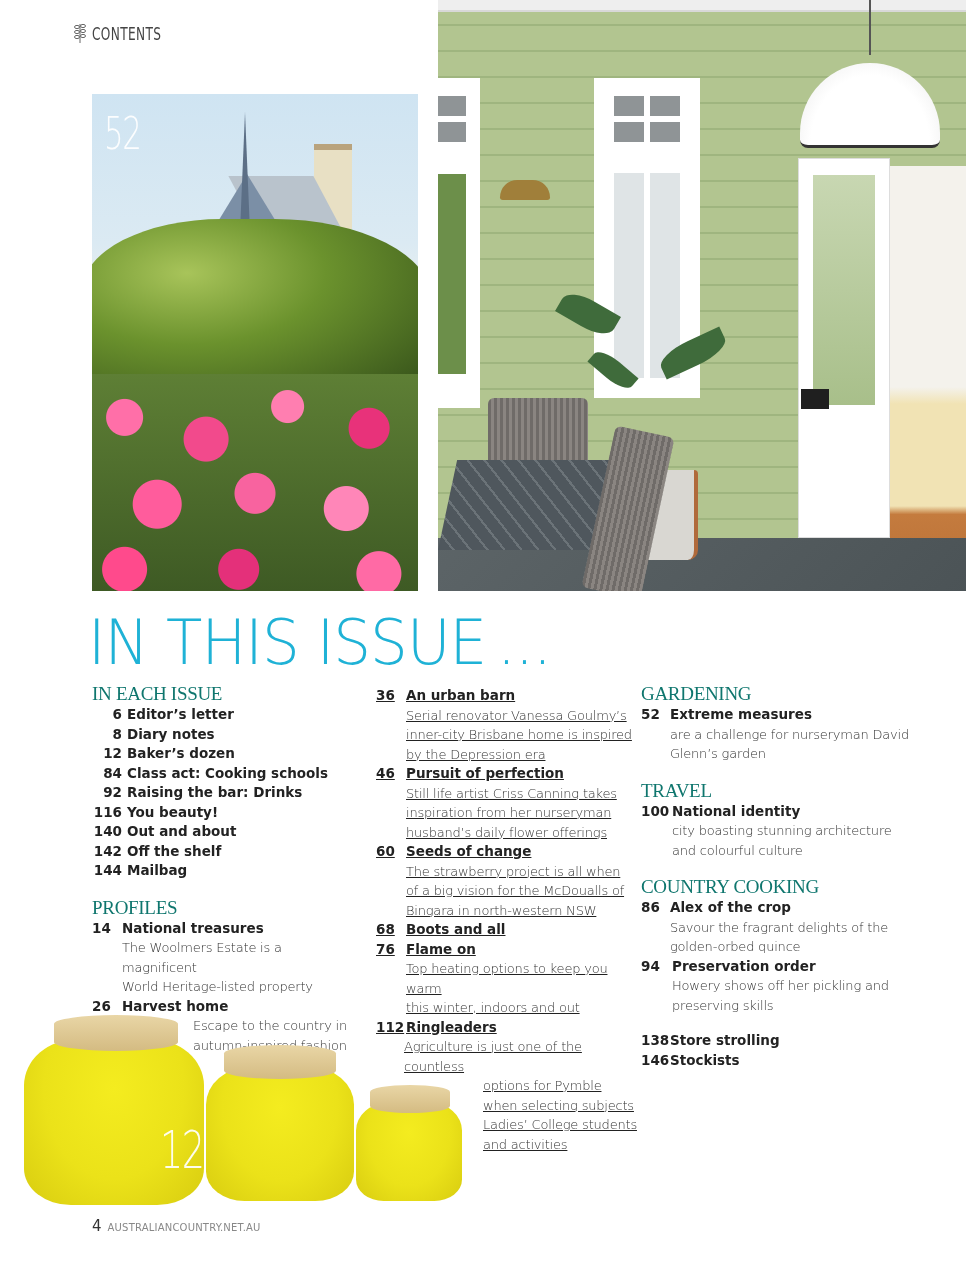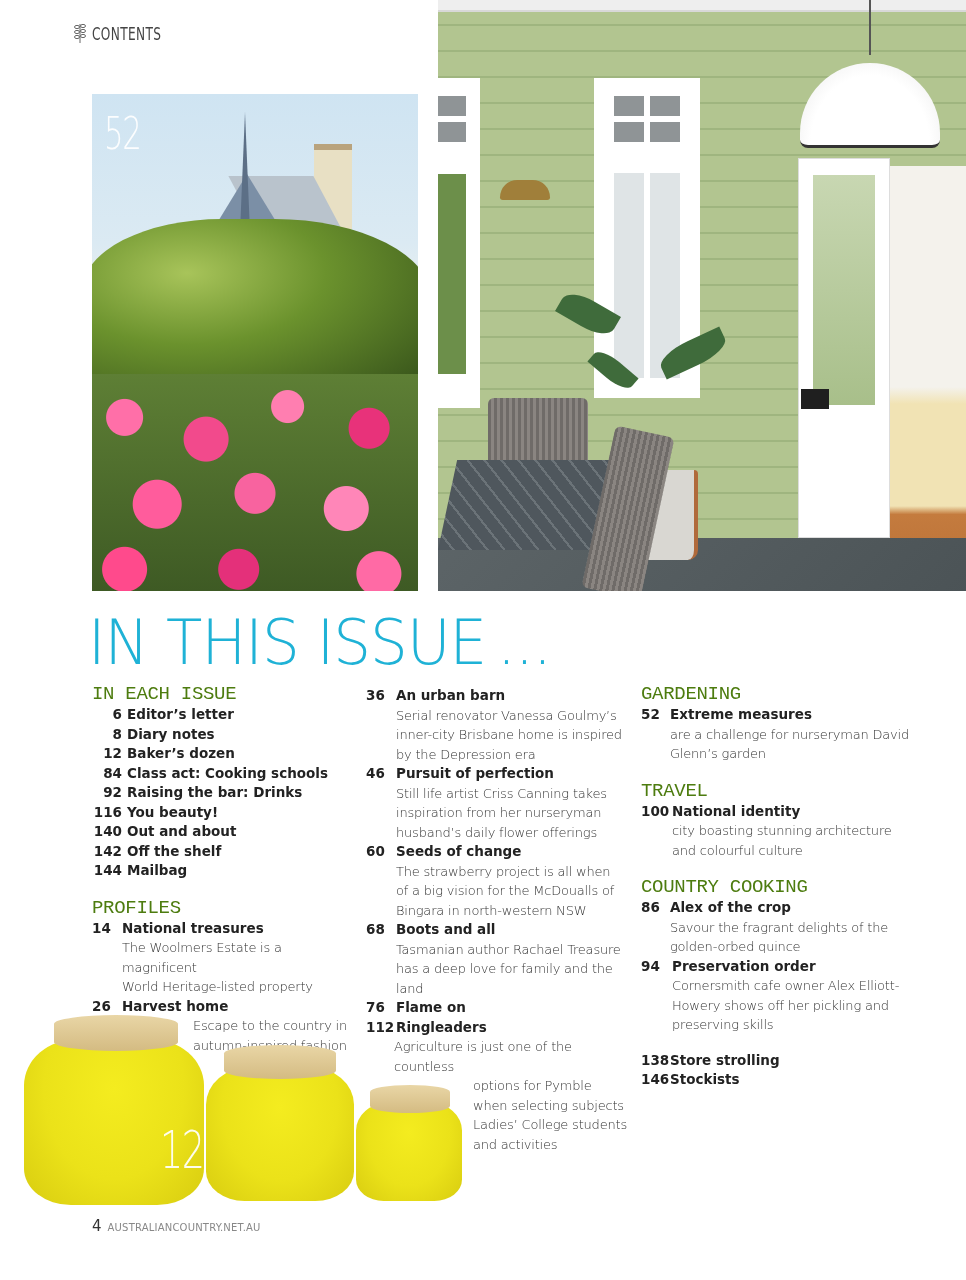--- a/index.html
+++ b/index.html
@@ -51,25 +51,25 @@
     .photo-right .floor { position: absolute; left: 0; top: 538px; width: 100%; height: 60px; background: linear-gradient(135deg,#5c6467,#4b5356); }
     .photo-right .table { position: absolute; left: 0; top: 460px; width: 180px; height: 90px; background: repeating-linear-gradient(45deg,#4f575d 0 10px,#6b7378 10px 12px); transform: skewX(-12deg); transform-origin: left bottom; }
     .photo-right .chair { position: absolute; background: repeating-linear-gradient(90deg,#6f6b68 0 3px,#8a8581 3px 6px); border-radius: 6px; }
     .photo-right .plant { position: absolute; left: 120px; top: 300px; width: 160px; height: 160px; }
     .photo-right .leaf { position: absolute; background: #3f6b3b; border-radius: 50% 0 50% 0; }
     .photo-right .pot { position: absolute; left: 200px; top: 470px; width: 60px; height: 90px; background: #d9d7d2; border-radius: 4px 4px 10px 10px; border-right: 4px solid #b06a3b; }
 
     
     .issue-title { position: absolute; left: 88px; top: 612px; font-family: "DejaVu Sans", sans-serif; font-weight: 300; font-size: 62px; color: #1fb2d6; letter-spacing: -1px; line-height: 1; transform: scaleX(0.96); transform-origin: left top; white-space: nowrap; }
 
-    .section-heading { font-family: Liberation Mono, monospace; font-size: 19px; color: #4d7c0f; line-height: 22px; font-weight: normal; letter-spacing: -0.3px; }
+    .section-heading { font-family: Liberation Serif, serif; font-size: 19px; color: #0f766e; line-height: 22px; font-weight: normal; letter-spacing: -0.3px; }
 
     .col { position: absolute; }
     .col-1 { left: 92px; top: 683px; width: 262px; }
-    .col-2 { left: 366px; top: 686px; width: 268px; }
+    .col-2 { left: 376px; top: 686px; width: 268px; text-decoration: underline; }
     .col-3 { left: 641px; top: 683px; width: 285px; }
 
     .entry { font-size: 13.5px; line-height: 19.5px; }
     .entry-row { display: flex; }
     .entry-num { font-weight: bold; color: #222; flex: 0 0 auto; }
     .entry-title { font-weight: bold; color: #222; }
     .entry-desc { color: #333; font-weight: 300; font-family: "DejaVu Sans", sans-serif; font-size: 13px; line-height: 19.5px; letter-spacing: -0.2px; }
 
     .each-list .entry-num { width: 30px; text-align: right; margin-right: 5px; }
 
@@ -252,30 +252,30 @@
       <div>The strawberry project is all when</div>
       <div>of a big vision for the McDoualls of</div>
       <div>Bingara in north-western NSW</div>
     </div>
   </div>
   <div class="entry">
     <div class="entry-row">
         <span class="entry-num" style="width:30px">68</span>
         <span class="entry-title">Boots and all</span>
       </div>
-    <div class="entry-desc" style="padding-left:30px">
-      <div>Tasmanian author Rachael Treasure</div>
-      <div>has a deep love for family and the land</div>
-    </div>
   </div>
   <div class="entry">
     <div class="entry-row">
         <span class="entry-num" style="width:30px">76</span>
         <span class="entry-title">Flame on</span>
       </div>
+    <div class="entry-desc" style="padding-left:30px">
+      <div>Top heating options to keep you warm</div>
+      <div>this winter, indoors and out</div>
+    </div>
   </div>
   <div class="entry">
     <div class="entry-row">
         <span class="entry-num" style="width:30px">112</span>
         <span class="entry-title">Ringleaders</span>
       </div>
     <div class="entry-desc">
       <div style="padding-left:28px">Agriculture is just one of the countless</div>
       <div style="padding-left:107px">options for Pymble</div>
       <div style="padding-left:107px">when selecting subjects</div>
@@ -322,21 +322,20 @@
       <div>Savour the fragrant delights of the</div>
       <div>golden-orbed quince</div>
     </div>
   </div>
   <div class="entry">
     <div class="entry-row">
         <span class="entry-num" style="width:31px">94</span>
         <span class="entry-title">Preservation order</span>
       </div>
     <div class="entry-desc" style="padding-left:31px">
-      <div>Cornersmith cafe owner Alex Elliott-</div>
       <div>Howery shows off her pickling and</div>
       <div>preserving skills</div>
     </div>
   </div>
 
   <div style="height:16px"></div>
   <div class="entry entry-row">
       <span class="entry-num" style="width:29px">138</span>
       <span class="entry-title">Store strolling</span>
     </div>

